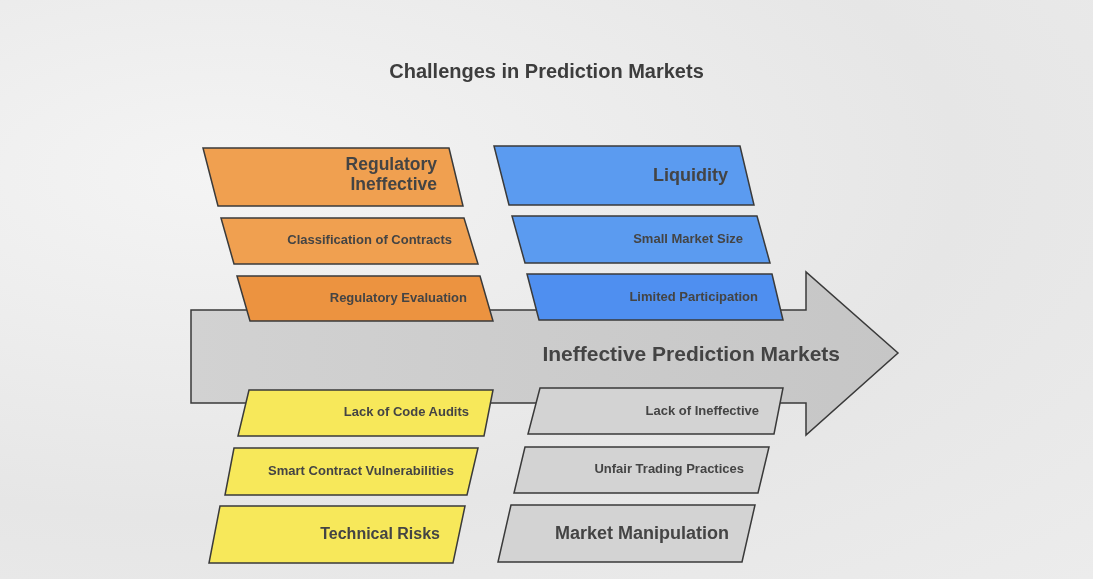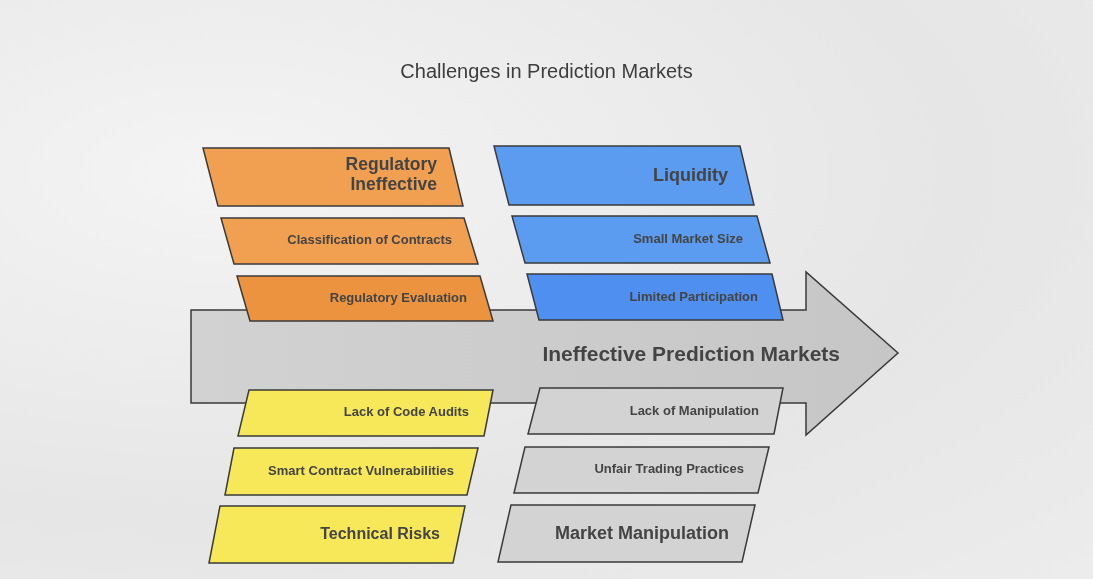--- a/index.html
+++ b/index.html
@@ -1,18 +1,18 @@
 <!DOCTYPE html>
 <html><head>
 <meta charset="utf-8">
 <style>
   html,body{margin:0;padding:0;}
   body{width:1093px;height:579px;overflow:hidden;background:#ededed;font-family:"Liberation Sans",sans-serif;position:relative;}
   .bg{position:absolute;inset:0;background:radial-gradient(ellipse at 20% 30%,#f4f4f4 0%,#e6e6e6 60%,#ececec 100%);}
-  .title{position:absolute;left:0;width:1093px;top:60px;text-align:center;font-size:20px;font-weight:normal;color:#3d3d3d;}
+  .title{position:absolute;left:0;width:1093px;top:60px;text-align:center;font-size:20px;font-weight:bold;color:#3d3d3d;}
   svg.diagram{position:absolute;left:0;top:0;}
   .lbl{position:absolute;font-weight:bold;color:#444;text-align:right;line-height:1.15;}
 </style>
 </head>
 <body>
 
 <div class="bg"></div>
 <div class="title">Challenges in Prediction Markets</div>
 
 <svg class="diagram" width="1093" height="579">
@@ -49,15 +49,15 @@
 <div class="lbl" style="left:260px;top:291px;width:207px;font-size:13px;">Regulatory Evaluation</div>
 
 <div class="lbl" style="left:530px;top:165px;width:198px;font-size:18px;">Liquidity</div>
 <div class="lbl" style="left:530px;top:232px;width:213px;font-size:13px;">Small Market Size</div>
 <div class="lbl" style="left:540px;top:290px;width:218px;font-size:13px;">Limited Participation</div>
 
 <div class="lbl" style="left:250px;top:405px;width:219px;font-size:13px;">Lack of Code Audits</div>
 <div class="lbl" style="left:240px;top:464px;width:214px;font-size:13px;">Smart Contract Vulnerabilities</div>
 <div class="lbl" style="left:230px;top:525px;width:210px;font-size:16px;">Technical Risks</div>
 
-<div class="lbl" style="left:540px;top:404px;width:219px;font-size:13px;">Lack of Manipulation</div>
+<div class="lbl" style="left:540px;top:404px;width:219px;font-size:13px;">Lack of Ineffective</div>
 <div class="lbl" style="left:530px;top:462px;width:214px;font-size:13px;">Unfair Trading Practices</div>
 <div class="lbl" style="left:510px;top:523px;width:219px;font-size:18px;">Market Manipulation</div>
 
 </body></html>

